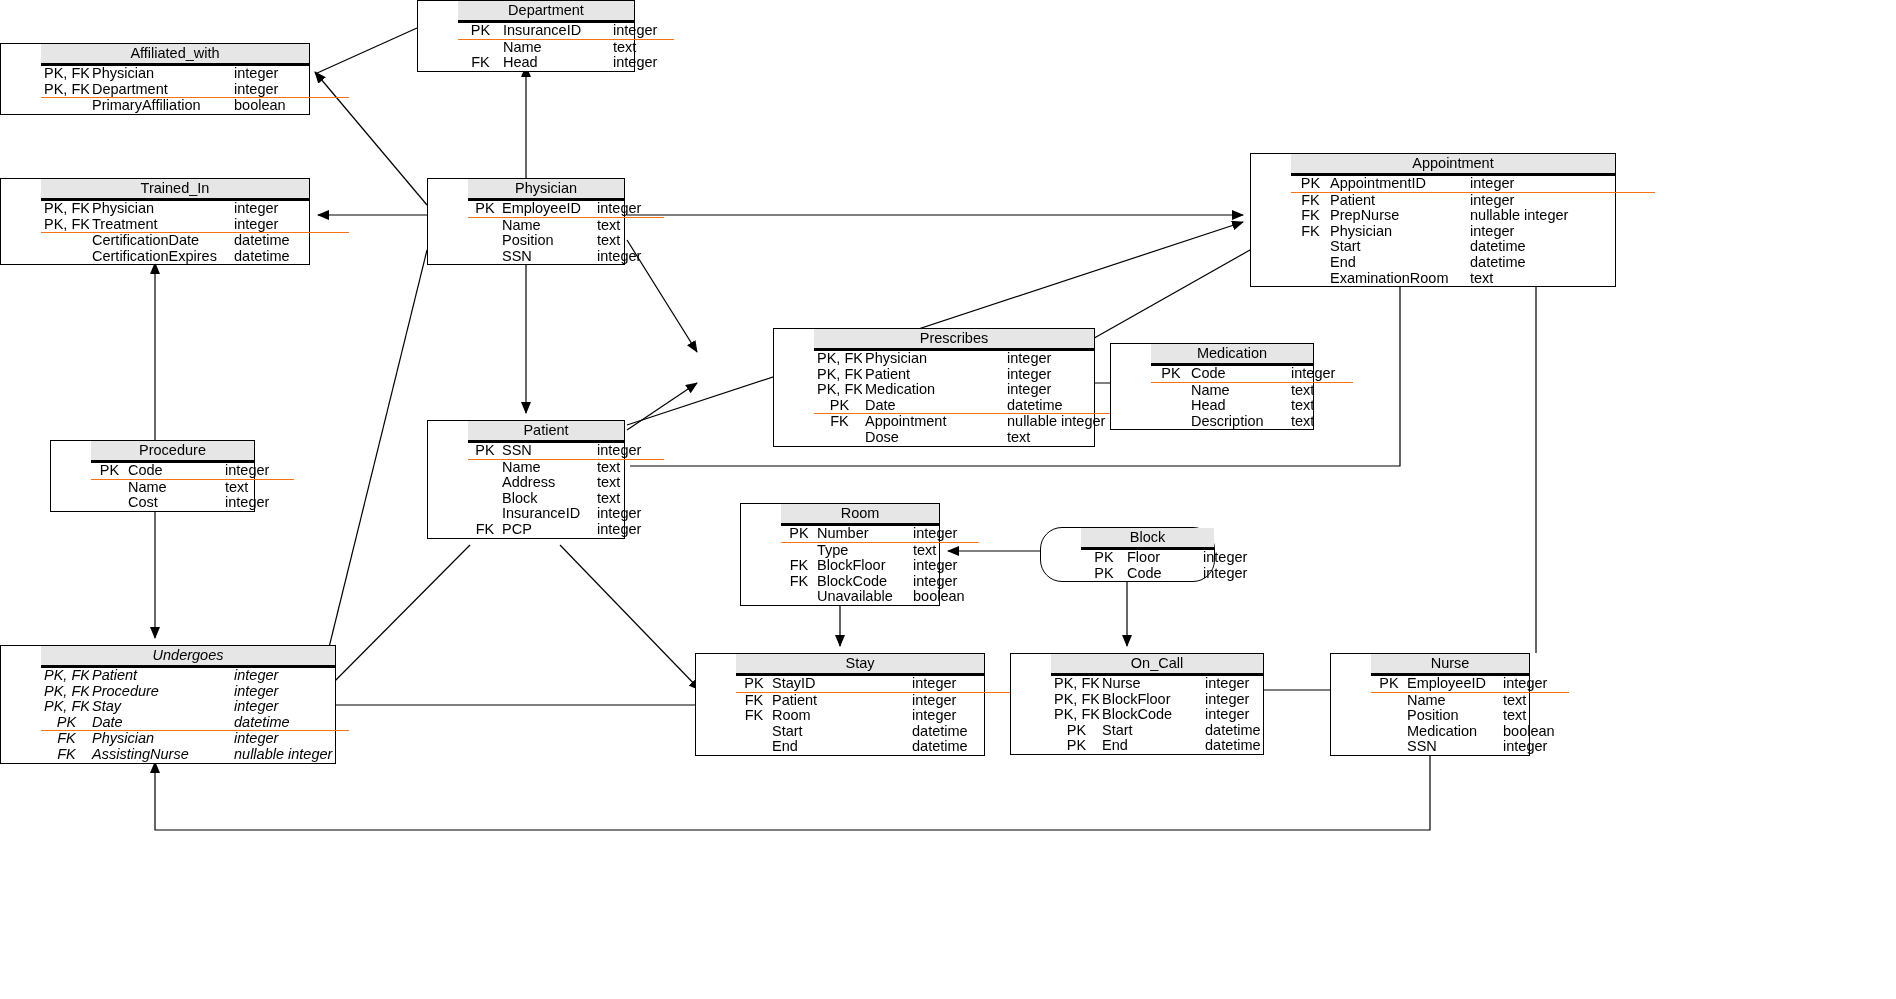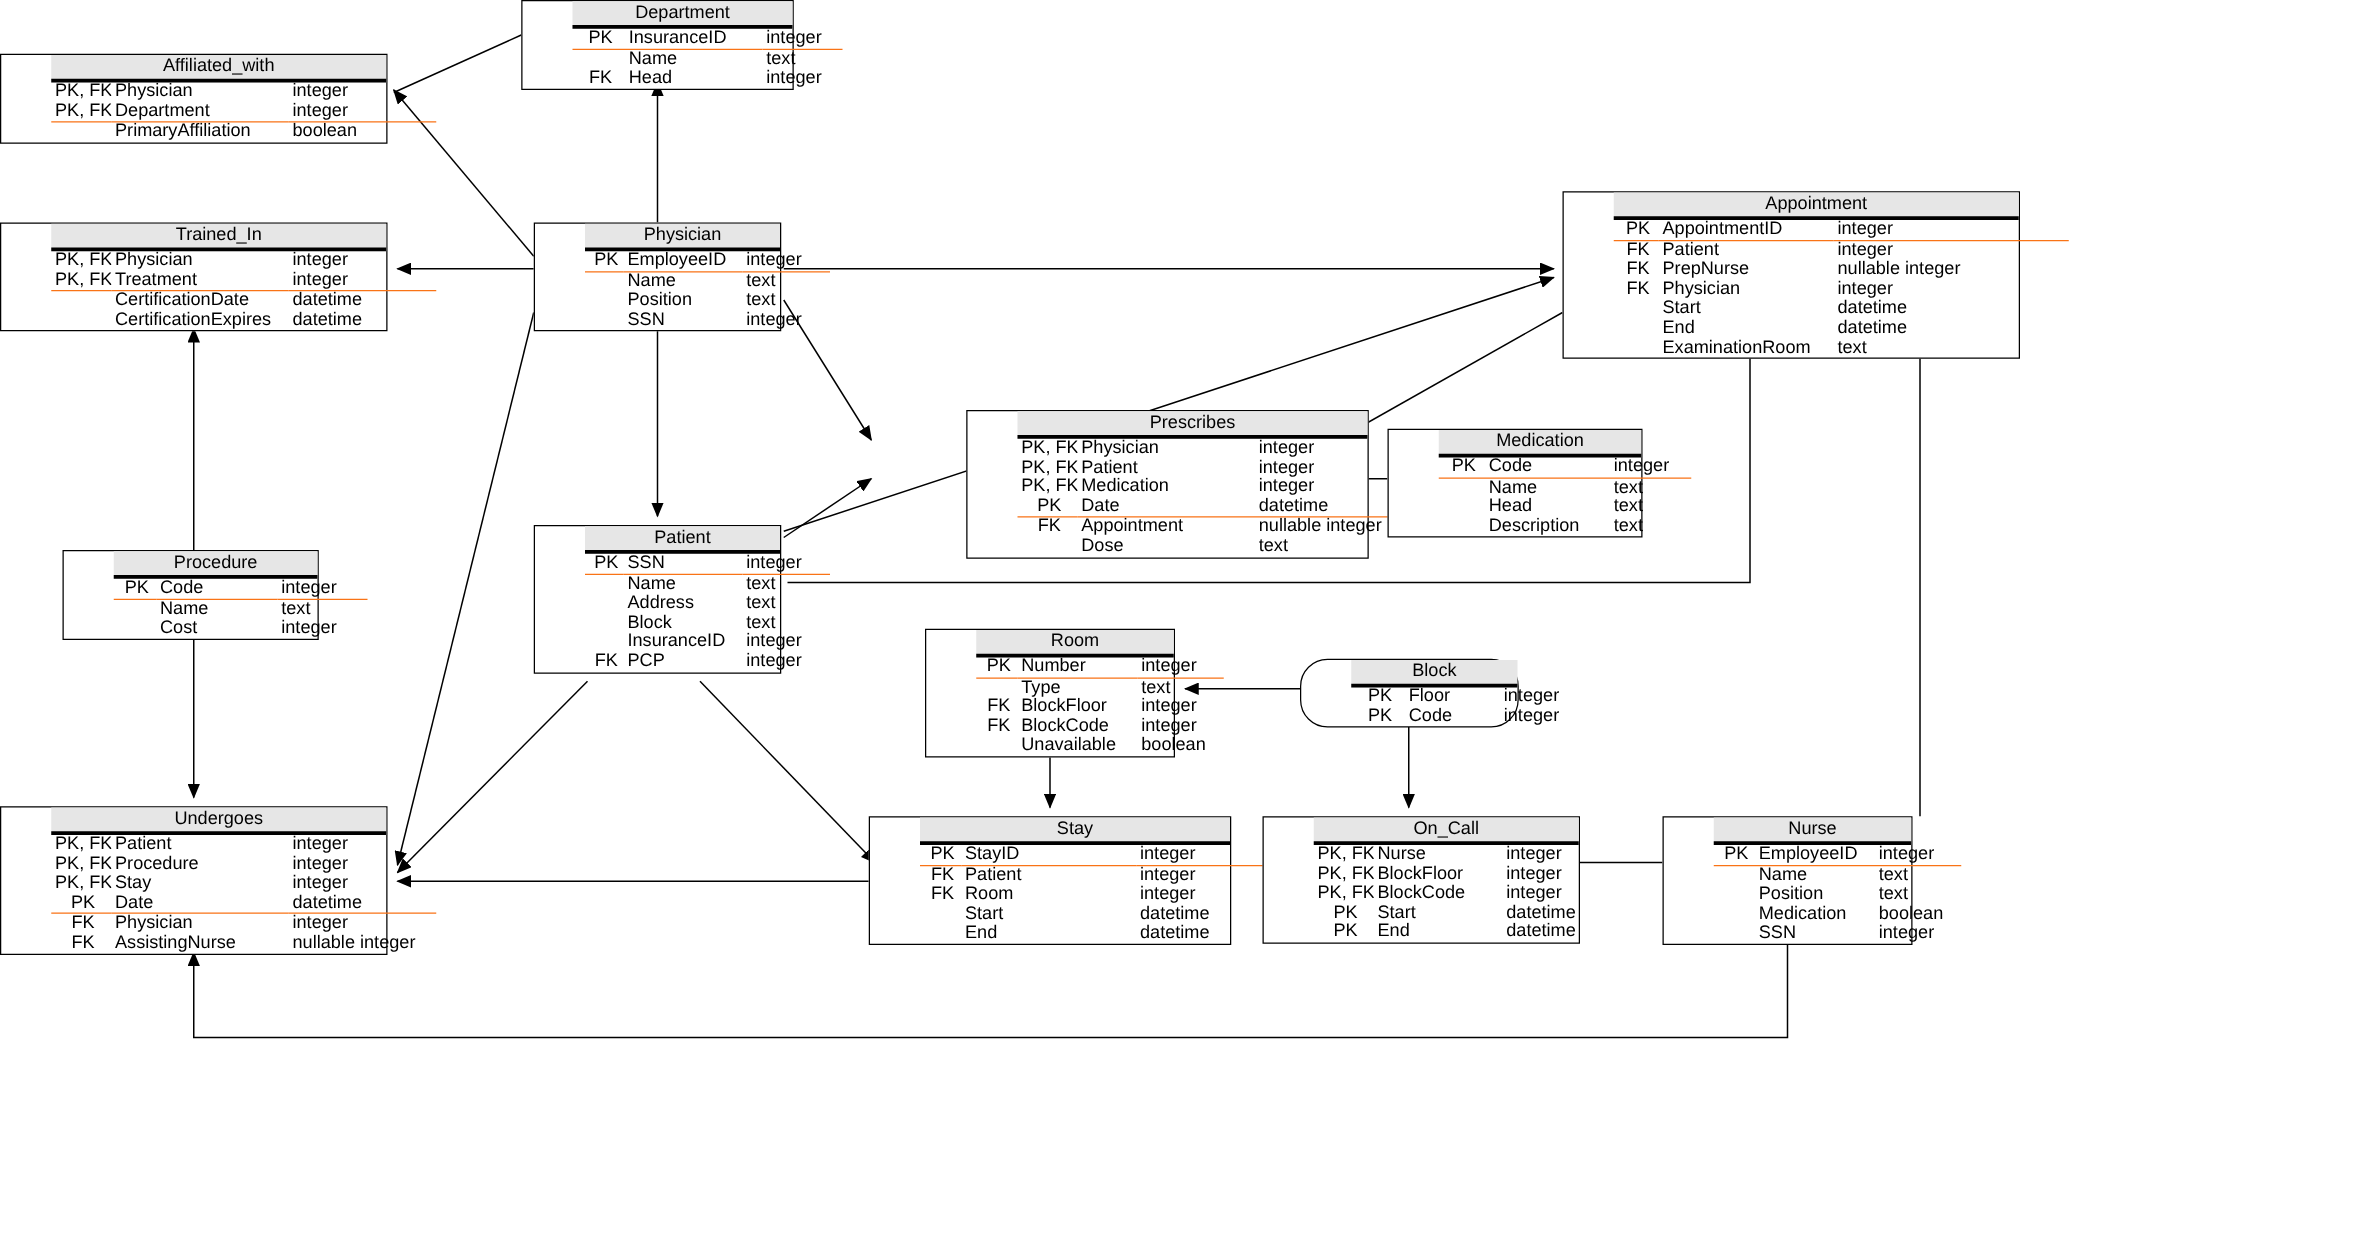--- a/index.html
+++ b/index.html
@@ -472,21 +472,21 @@
             <td class="type">integer</td>
           </tr>
           <tr>
             <td class="key">PK</td>
             <td class="name">Code</td>
             <td class="type">integer</td>
           </tr>
         </tbody>
       </table>
     </div>
-    <div class="entity" style="left: 0px; top: 645px; width: 310px;">
+    <div class="entity" style="left: 0px; top: 645px; width: 336px; font-style: italic;">
       <div class="ent-title">Undergoes</div>
       <table class="attrs">
         <colgroup>
           <col style="width: 48px;">
           <col style="width: 142px;">
           <col style="width: 118px;">
         </colgroup>
         <tbody>
           <tr>
             <td class="key">PK, FK</td>

